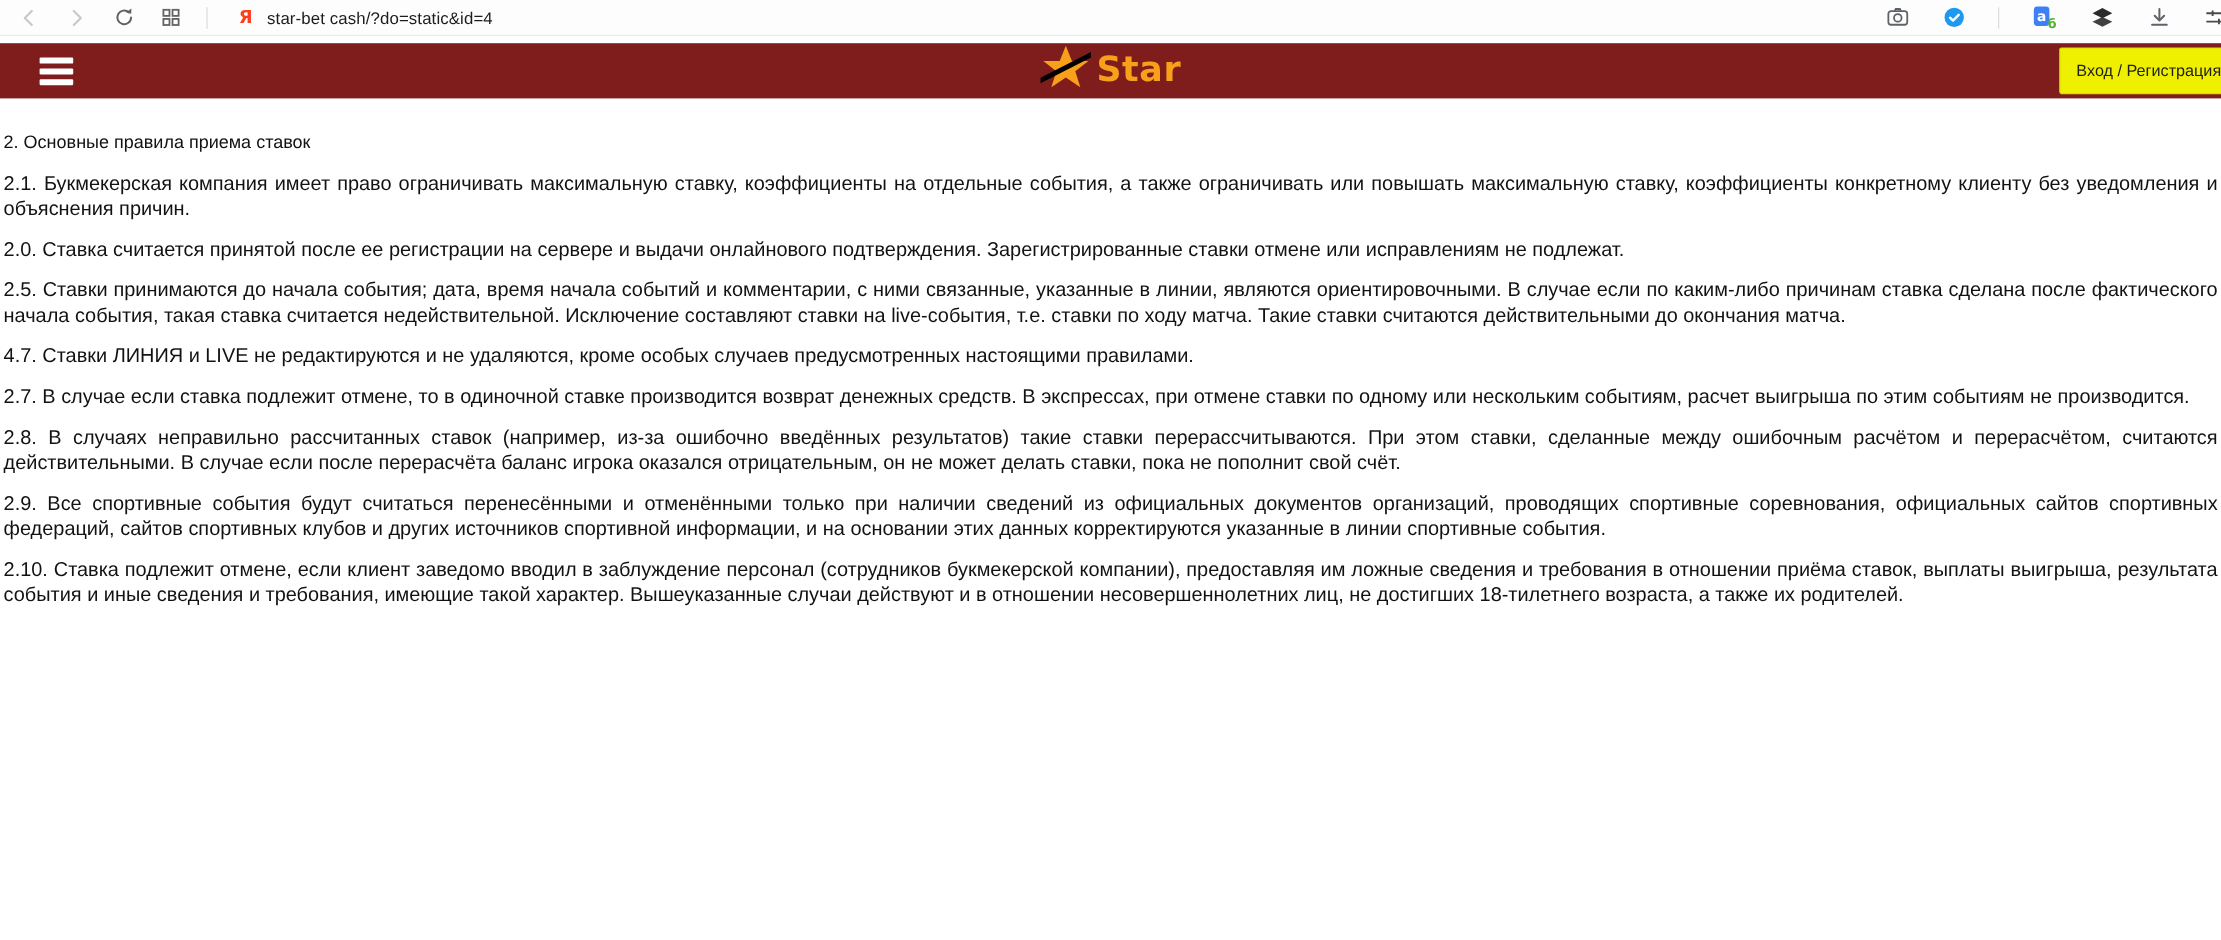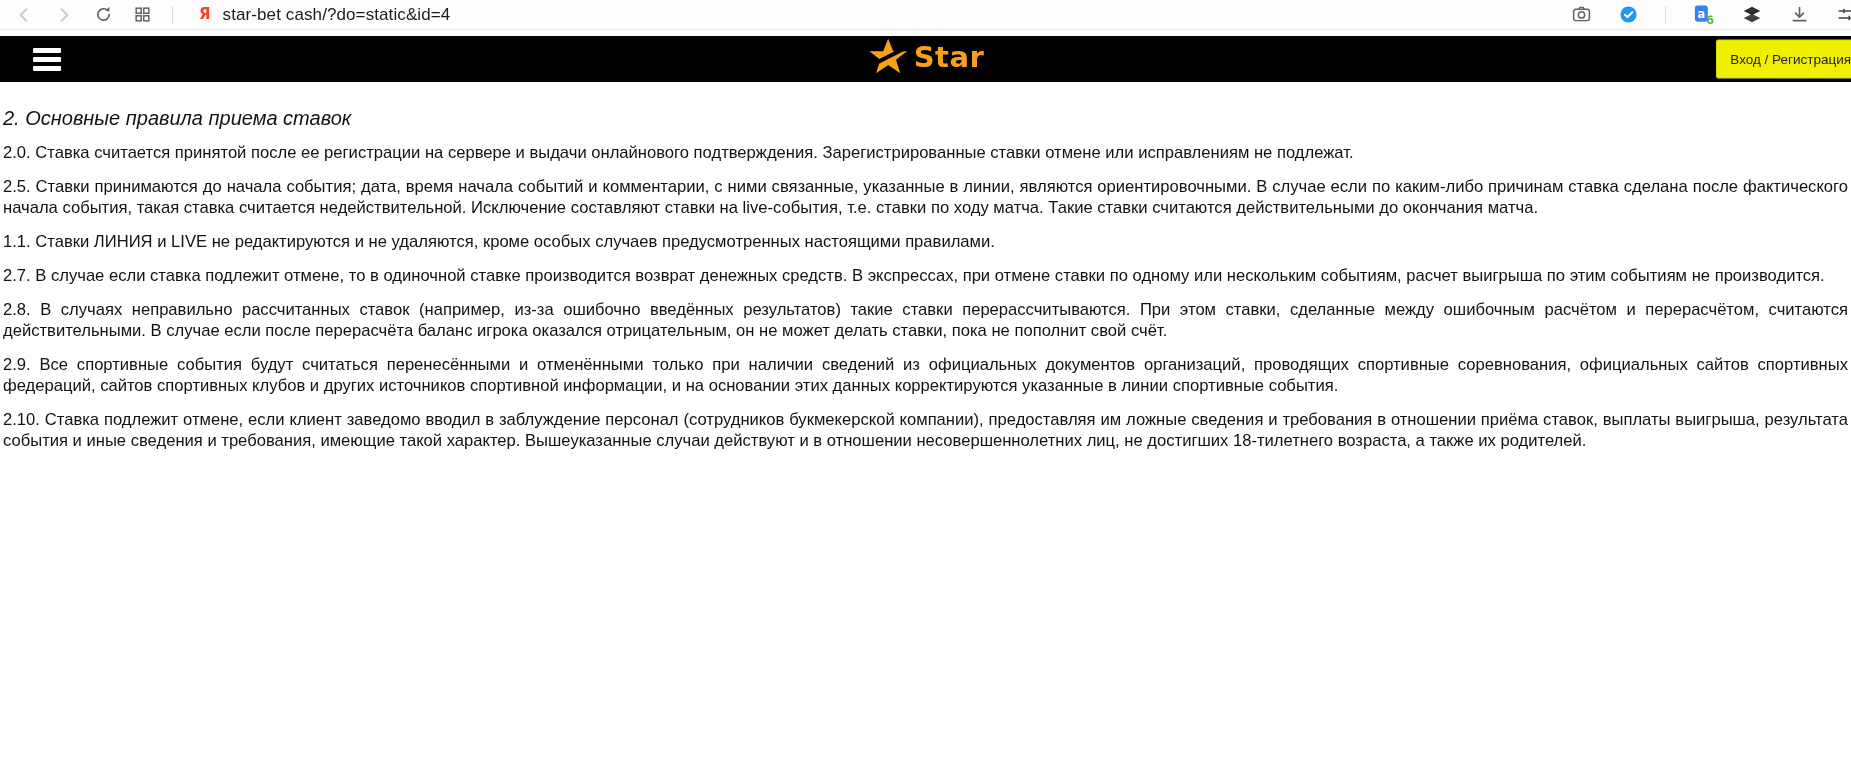--- a/index.html
+++ b/index.html
@@ -19,27 +19,27 @@
   }
   .toolbar svg { display: block; }
   .nav-group { display: flex; align-items: center; gap: 20px; }
   .tb-btn { cursor: pointer; display: flex; align-items: center; }
   .tb-sep { width: 1px; height: 18px; background: #dcdcdc; }
   .address { display: flex; align-items: center; gap: 12px; margin-left: 26px; flex: 1; }
   .favicon {
     font-family: "DejaVu Sans", sans-serif;
     font-weight: bold; font-size: 15px; color: #fc3f1d; line-height: 1;
   }
-  .url-text { font-size: 17px; color: #1c1c1c; letter-spacing: 0.1px; }
+  .url-text { font-size: 14px; color: #1c1c1c; letter-spacing: 0.1px; }
   .right-group { display: flex; align-items: center; gap: 26px; margin-left: auto; margin-right: -6px; }
 
   
   .gap-strip { height: 6px; background: #ffffff; }
   .site-header {
-    position: relative; height: 46px; background: #000000;
+    position: relative; height: 46px; background: #7f1d1d;
     display: flex; align-items: center; padding-left: 19px;
   }
   .hamburger { margin-left: 12px; cursor: pointer; padding: 4px 2px; }
   .hamburger .bar { width: 28px; height: 5px; background: #ffffff; border-radius: 1px; margin: 4px 0; }
   .logo { position: absolute; left: 50%; top: 50%; transform: translate(-50%,-50%);
           display: flex; align-items: center; gap: 5px; cursor: pointer; }
   .logo-text {
     font-family: "DejaVu Sans", sans-serif;
     font-weight: bold; font-size: 29px; line-height: 1;
     color: var(--logo-orange, #f9a01b); letter-spacing: 0.5px; padding-bottom: 3px;
@@ -52,21 +52,21 @@
     font-size: 13.5px; padding: 11px 13px; cursor: pointer; white-space: nowrap;
   }
 
   
   .content {
     padding: 26px 3px 0 3px;
     color: #121212;
     font-size: 16.6px; line-height: 21px;
     text-align: justify;
   }
-  .content .heading { margin: 0 0 13px 0; font-weight: normal; font-size: 20px; font-style: italic; }
+  .content .heading { margin: 0 0 13px 0; font-weight: normal; font-size: 15px; }
   .content p { margin: 0 0 13px 0; }
 </style>
 </head>
 <body>
 
 <div class="toolbar">
   <div class="nav-group">
     <span class="tb-btn">
       <svg width="20" height="20" viewBox="0 0 24 24">
           <path d="M15 5 L8 12 L15 19" fill="none" stroke="#c9c9c9" stroke-width="2.2" stroke-linecap="round" stroke-linejoin="round"></path>
@@ -164,28 +164,29 @@
     <span class="logo-text">Star</span>
   </div>
 
   <button class="login-btn">Вход / Регистрация</button>
 </div>
 
 <div class="content">
   <p class="heading">2. Основные правила приема ставок</p>
   <div>
 
+      <p>2.1. Букмекерская компания имеет право ограничивать максимальную ставку, коэффициенты на отдельные события, а также ограничивать или повышать максимальную ставку, коэффициенты конкретному клиенту без уведомления и объяснения причин.</p>
 
 
       <p>2.0. Ставка считается принятой после ее регистрации на сервере и выдачи онлайнового подтверждения. Зарегистрированные ставки отмене или исправлениям не подлежат.</p>
 
 
       <p>2.5. Ставки принимаются до начала события; дата, время начала событий и комментарии, с ними связанные, указанные в линии, являются ориентировочными. В случае если по каким-либо причинам ставка сделана после фактического начала события, такая ставка считается недействительной. Исключение составляют ставки на live-события, т.е. ставки по ходу матча. Такие ставки считаются действительными до окончания матча.</p>
 
-      <p>1.1. Ставки ЛИНИЯ и LIVE не редактируются и не удаляются, кроме особых случаев предусмотренных настоящими правилами.</p>
+      <p>4.7. Ставки ЛИНИЯ и LIVE не редактируются и не удаляются, кроме особых случаев предусмотренных настоящими правилами.</p>
 
       <p>2.7. В случае если ставка подлежит отмене, то в одиночной ставке производится возврат денежных средств. В экспрессах, при отмене ставки по одному или нескольким событиям, расчет выигрыша по этим событиям не производится.</p>
 
       <p>2.8. В случаях неправильно рассчитанных ставок (например, из-за ошибочно введённых результатов) такие ставки перерассчитываются. При этом ставки, сделанные между ошибочным расчётом и перерасчётом, считаются действительными. В случае если после перерасчёта баланс игрока оказался отрицательным, он не может делать ставки, пока не пополнит свой счёт.</p>
 
       <p>2.9. Все спортивные события будут считаться перенесёнными и отменёнными только при наличии сведений из официальных документов организаций, проводящих спортивные соревнования, официальных сайтов спортивных федераций, сайтов спортивных клубов и других источников спортивной информации, и на основании этих данных корректируются указанные в линии спортивные события.</p>
 
       <p>2.10. Ставка подлежит отмене, если клиент заведомо вводил в заблуждение персонал (сотрудников букмекерской компании), предоставляя им ложные сведения и требования в отношении приёма ставок, выплаты выигрыша, результата события и иные сведения и требования, имеющие такой характер. Вышеуказанные случаи действуют и в отношении несовершеннолетних лиц, не достигших 18-тилетнего возраста, а также их родителей.</p>
 
     </div>

